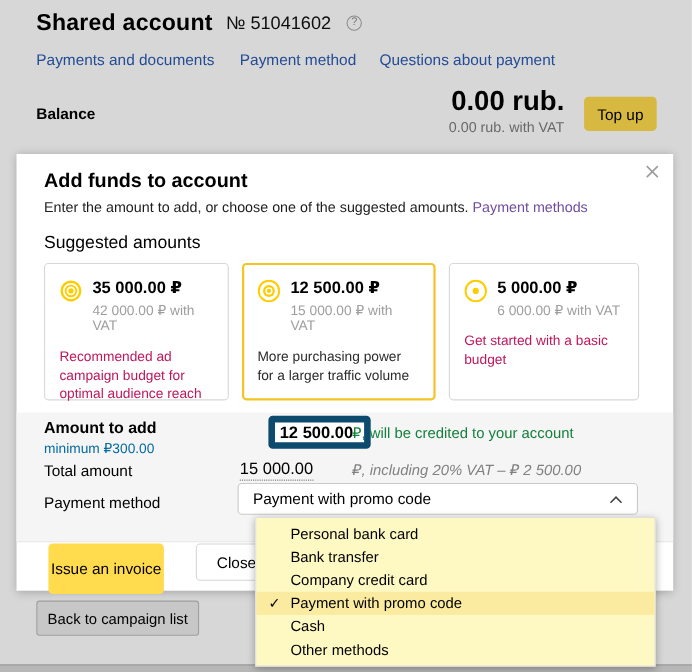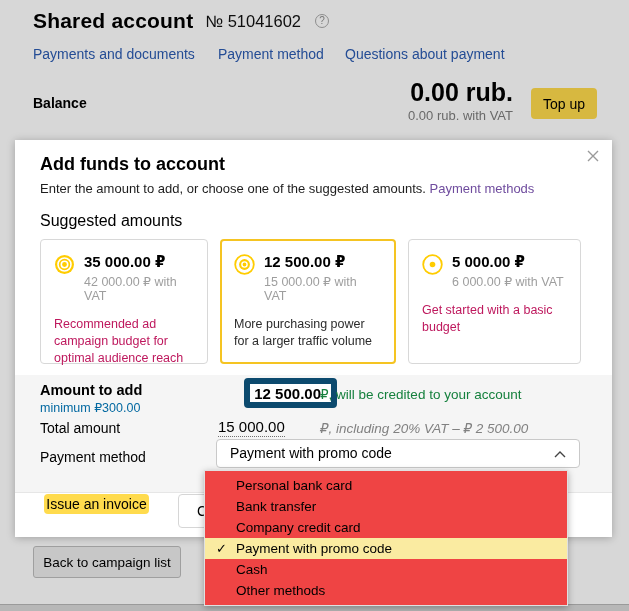--- a/index.html
+++ b/index.html
@@ -56,26 +56,26 @@
   .r2-label { position:absolute; left:25px; top:45px; font-size:14px; }
   .r2-value { position:absolute; left:203px; top:43px; font-size:15px; border-bottom:1px dotted #707070;
     padding-bottom:1px; cursor:pointer; }
   .r2-suffix { position:absolute; left:305px; top:45px; font-size:13.5px; color:#818181;font-style:italic; }
   .r3-label { position:absolute; left:25px; top:74px; font-size:14px; }
   .select { position:absolute; left:201px; top:64px; width:364px; height:29px; background:#fff;
     border:1px solid #c9c9c9; border-radius:4px; font-size:14px; line-height:27px; padding-left:13px; cursor:pointer; }
   .select svg { position:absolute; right:13px; top:10px; }
   
   .footer-line { position:absolute; left:0; top:352px; width:597px; border-top:1px solid #e6e6e6; }
-  .btn-invoice { position:absolute; left:29px; top:354px; width:105px; height:20px; background:#ffdb4d;
+  .btn-invoice { position:absolute; left:29px; top:354px; width:105px; height:46px; background:#ffdb4d;
     border:none; border-radius:4px; font-size:14px; font-family:inherit; cursor:pointer; }
   .btn-close { position:absolute; left:163px; top:354px; width:74px; height:34px; background:#fff;
     border:1px solid #d6d6d6; border-radius:4px; font-size:14px; font-family:inherit; cursor:pointer; }
   
-  .dropdown { position:absolute; left:204px; top:470px; width:364px; z-index:20; background:#ef4444;
+  .dropdown { position:absolute; left:232px; top:470px; width:364px; z-index:20; background:#fef9c3;
     border:1px solid #e0e0e0; box-shadow:0 2px 7px rgba(0,0,0,0.3); padding:4px 0; list-style:none; }
   .dropdown li { position:relative; padding:2px 10px 2px 31px; line-height:17px; font-size:13.5px; cursor:pointer; }
   .dropdown li .check { display:none; }
   .dropdown li.checked { background:#faeba1; }
   .dropdown li.checked .check { display:block; position:absolute; left:11px; top:2px; font-size:13px; }
 </style>
 </head>
 <body>
 
 <div class="page">

